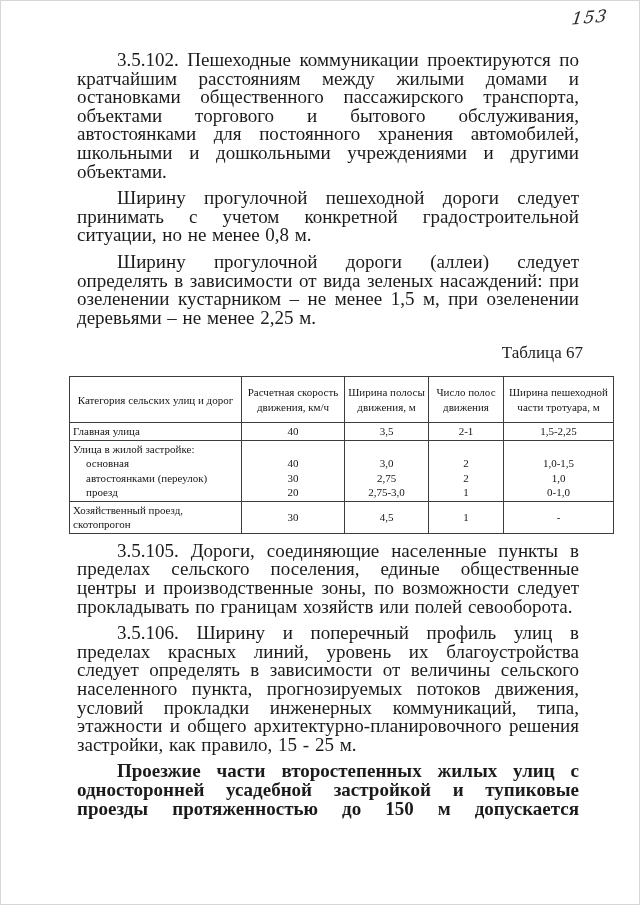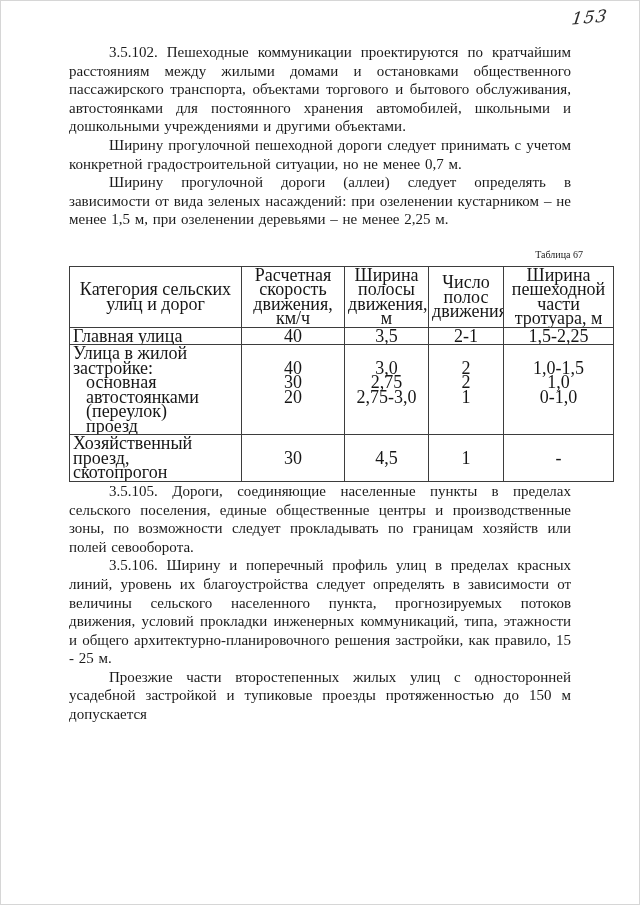--- a/index.html
+++ b/index.html
@@ -22,44 +22,44 @@
     letter-spacing: 1px;
     color: #2b2b2b;
     transform: skewX(-12deg) rotate(-5deg);
   }
   .content {
     position: absolute;
     left: 68px; top: 42px;
     width: 544px;
   }
   p.body-para {
-    margin: 0;
+    margin: 8px;
     width: 502px;
-    font-size: 15px;
+    font-size: 19px;
     line-height: 18.6px;
     text-align: justify;
     text-indent: 40px;
     word-spacing: 1px;
   }
-  p.justify-last { text-align-last: justify; }
+  p.justify-last { text-align-last: justify; font-weight: bold; }
   .table-caption {
     width: 544px;
     box-sizing: border-box;
     text-align: right;
     padding-right: 30px;
-    font-size: 10px;
+    font-size: 17px;
     line-height: 19px;
     margin-top: 16px;
   }
   table.t67 {
     border-collapse: collapse;
     table-layout: fixed;
     width: 544px;
-    margin-top: 2px;
-    font-size: 18px;
+    margin-top: 14px;
+    font-size: 11px;
     line-height: 14.5px;
     color: #161616;
   }
   table.t67 th, table.t67 td {
     border: 1.6px solid #3d3d3d;
     padding: 1px 3px;
     box-sizing: border-box;
     overflow: hidden;
   }
   table.t67 th {
@@ -78,21 +78,21 @@
   .post-first { margin-top: 15px; }
 </style>
 </head>
 <body>
 
 <div class="page-number">153</div>
 
 <div class="content">
 
   <p class="body-para">3.5.102. Пешеходные коммуникации проектируются по кратчайшим расстояниям между жилыми домами и остановками общественного пассажирского транспорта, объектами торгового и бытового обслуживания, автостоянками для постоянного хранения автомобилей, школьными и дошкольными учреждениями и другими объектами.</p>
-  <p class="body-para">Ширину прогулочной пешеходной дороги следует принимать с учетом конкретной градостроительной ситуации, но не менее 0,7 м.</p>
+  <p class="body-para">Ширину прогулочной пешеходной дороги следует принимать с учетом конкретной градостроительной ситуации, но не менее 0,8 м.</p>
   <p class="body-para">Ширину прогулочной дороги (аллеи) следует определять в зависимости от вида зеленых насаждений: при озеленении кустарником – не менее 1,5 м, при озеленении деревьями – не менее 2,25 м.</p>
 
   <div class="table-caption">Таблица 67</div>
 
   <table class="t67">
     <colgroup>
       <col style="width:172px">
       <col style="width:103px">
       <col style="width:84px">
       <col style="width:75px">

